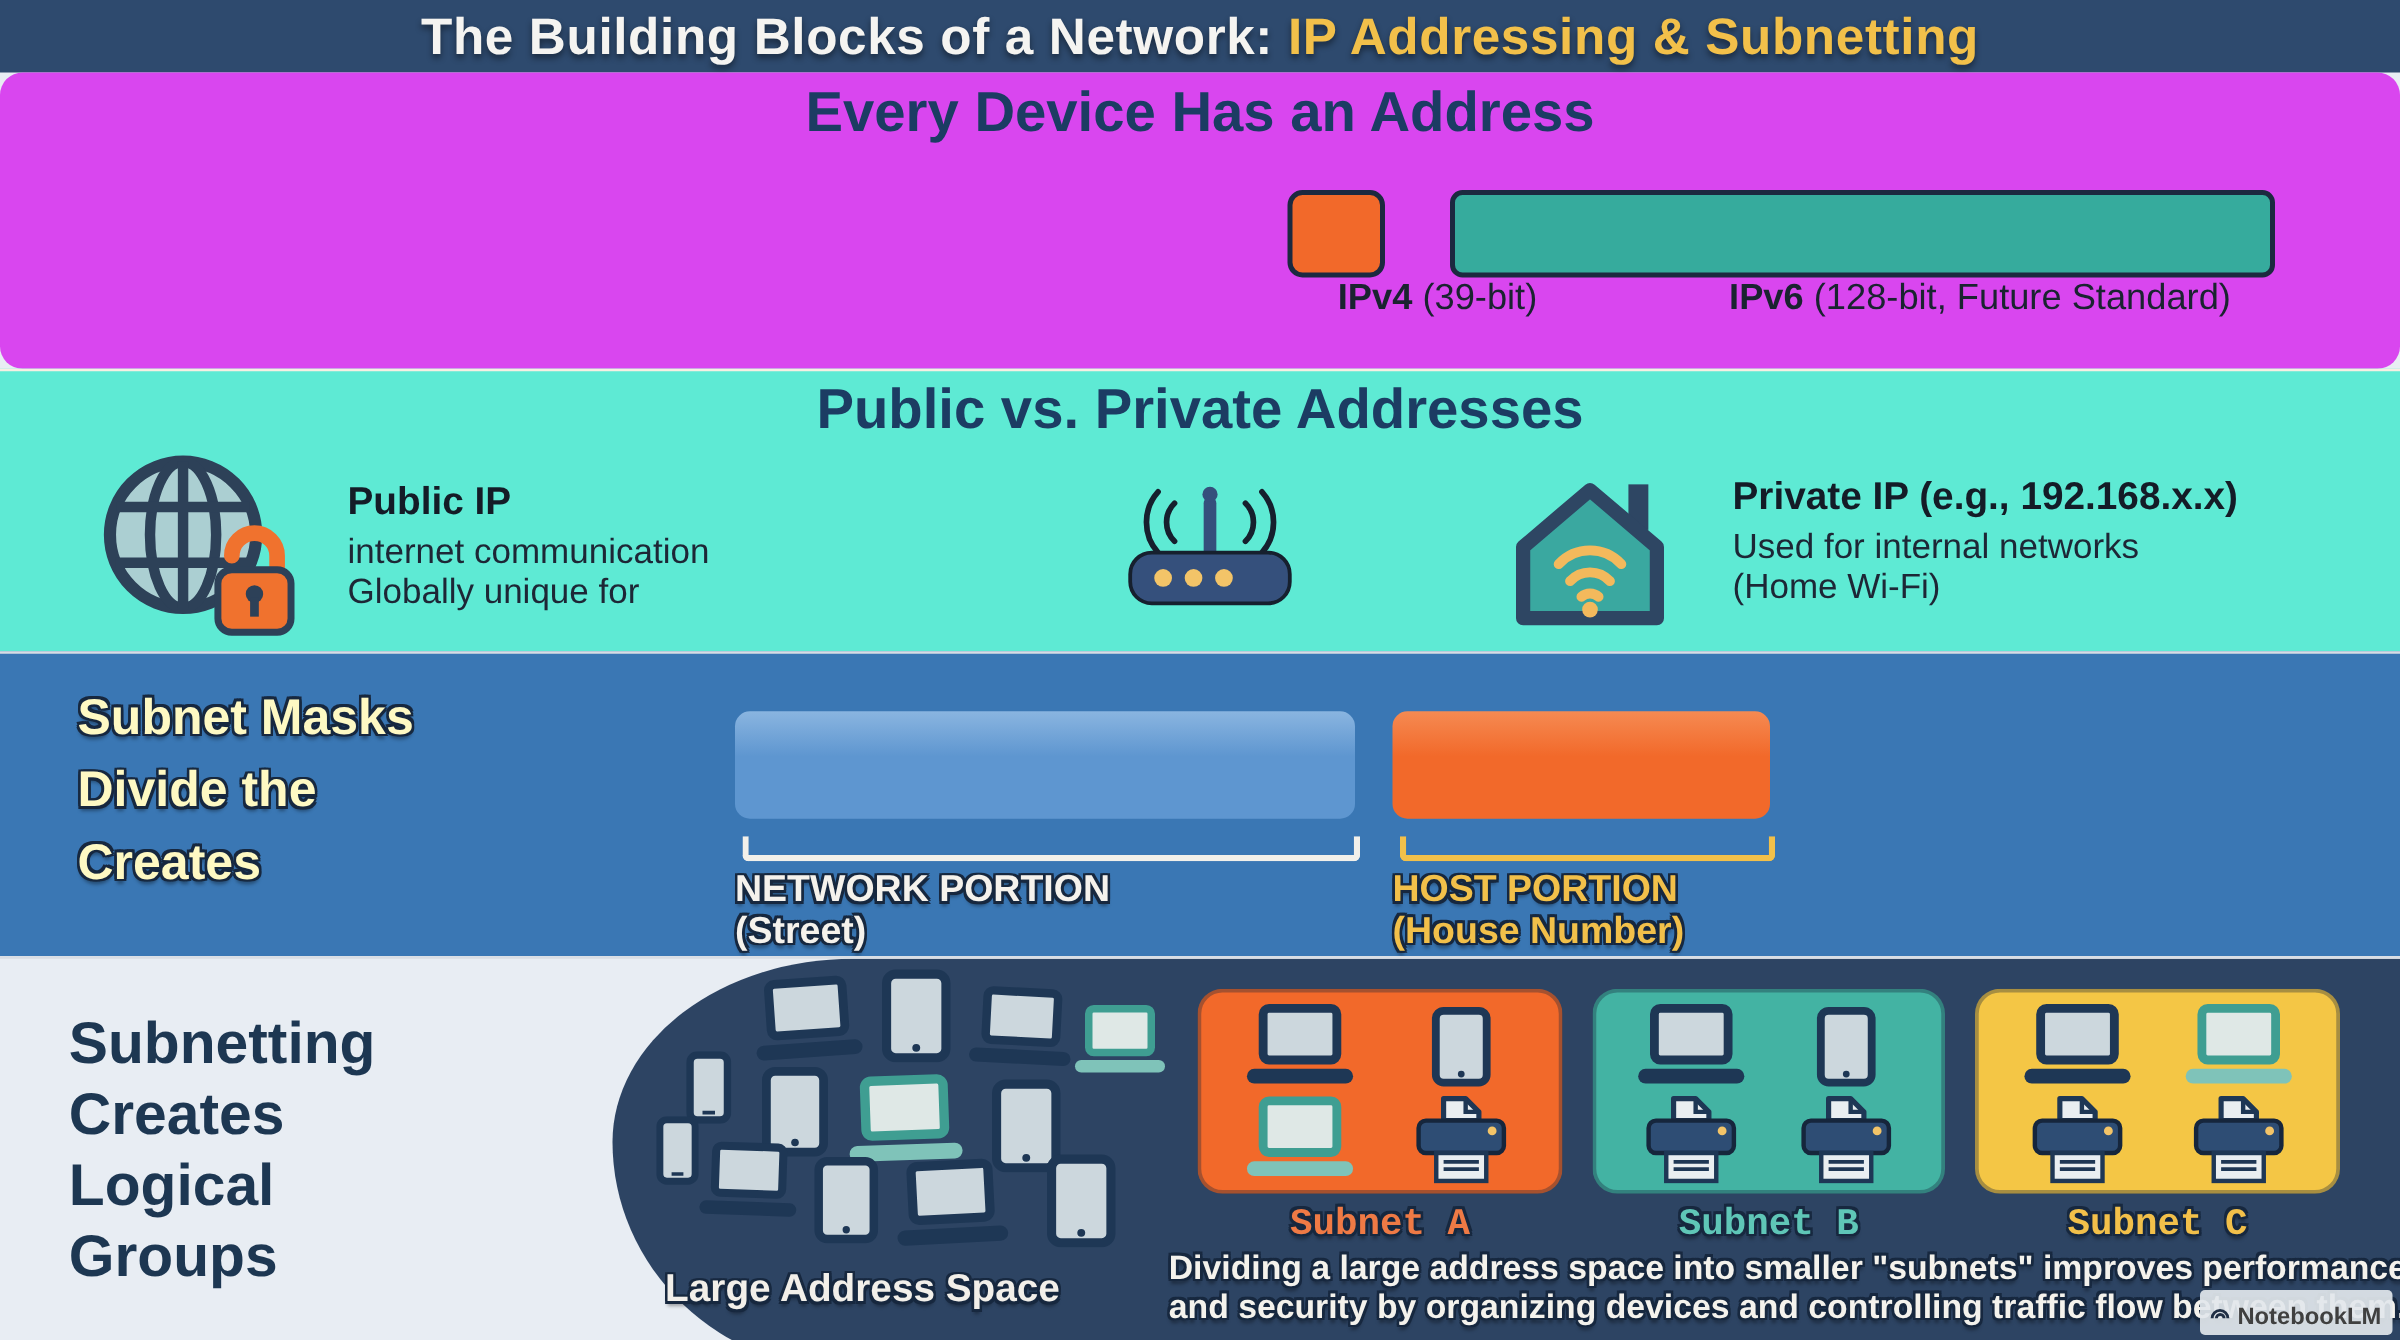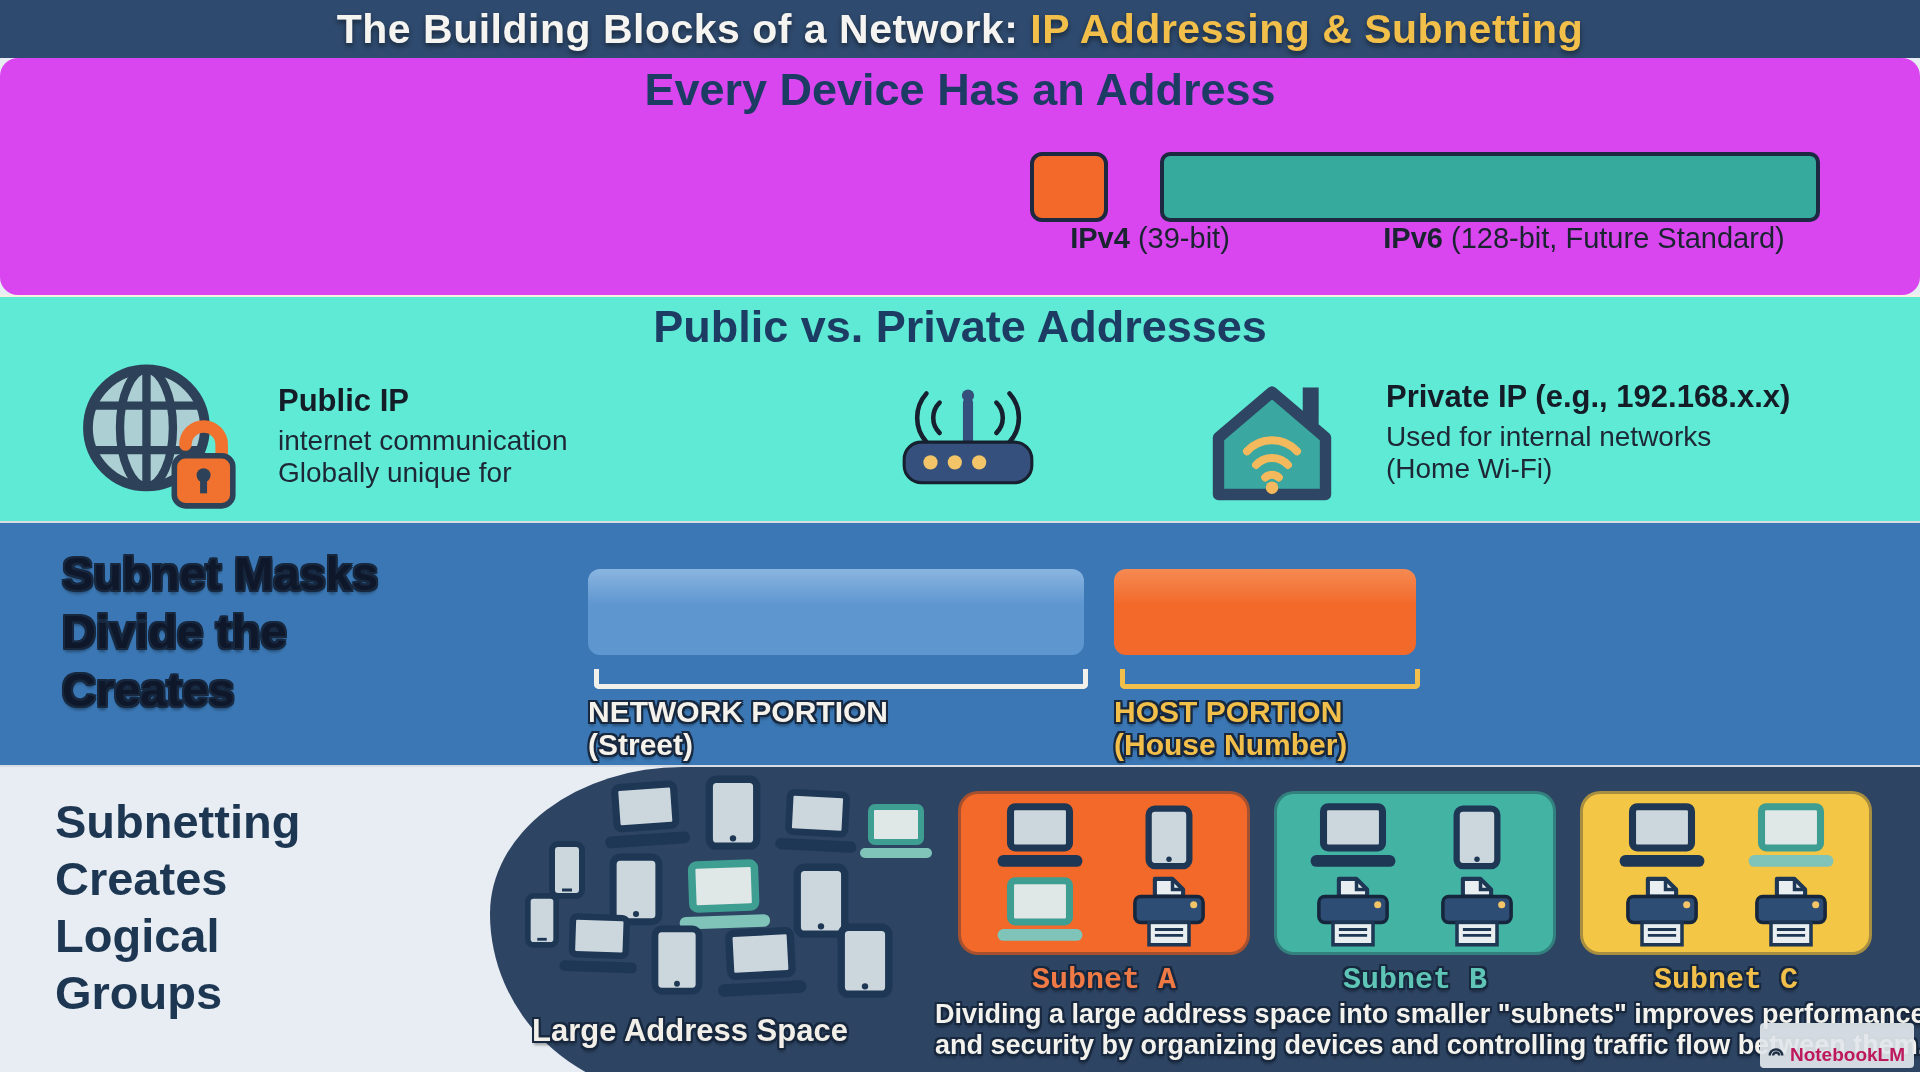--- a/index.html
+++ b/index.html
@@ -37,38 +37,38 @@
   .pp-text{position:absolute;white-space:nowrap;}
   .pp-title{font-size:31px;font-weight:700;color:#141c27;margin:0 0 6px 0;}
   .pp-line{font-size:28px;color:#1d2736;line-height:32px;}
   .public-text{left:278px;top:86px;}
   .private-text{left:1386px;top:82px;}
   .router-wrap{position:absolute;left:892px;top:80px;}
   .house-wrap{position:absolute;left:1198px;top:70px;}
 
   
   .sec3{position:relative;height:244px;background:#3a77b4;border-top:2px solid #d8dde4;box-sizing:border-box;}
-  .s3-title{position:absolute;left:62px;top:22px;font-size:47px;font-weight:700;
-            color:#0f172a;line-height:58px;}
+  .s3-title{position:absolute;left:62px;top:22px;font-size:40px;font-weight:700;
+            color:#fef9c3;line-height:58px;}
   .mask-rect{position:absolute;top:46px;height:86px;border-radius:12px;}
   .net-rect{left:588px;width:496px;background:linear-gradient(180deg,#8ab5e0 0%,#5e96d0 42%);}
   .host-rect{left:1114px;width:302px;background:linear-gradient(180deg,#f58a52 0%,#f2692a 42%);}
   .bracket{position:absolute;top:146px;height:15px;border-left:5px solid;border-right:5px solid;
            border-bottom:5px solid;border-radius:0 0 5px 5px;}
   .bracket-net{left:594px;width:484px;border-color:#f2f0ea;}
   .bracket-host{left:1120px;width:290px;border-color:#f2c04a;}
   .portion-label{position:absolute;top:172px;font-size:30px;font-weight:700;line-height:33px;}
   .net-label{left:588px;width:496px;color:#f5f2ec;}
   .host-label{left:1114px;width:302px;color:#f2c04a;}
 
   
   .sec4{position:relative;height:307px;background:#e8edf3;overflow:hidden;border-top:2px solid #d8dde4;box-sizing:border-box;}
   .blob{position:absolute;left:490px;top:0;width:1490px;height:330px;background:#2d4463;
         border-radius:210px 0 0 210px / 160px 0 0 200px;}
-  .s4-title{position:absolute;left:55px;top:26px;font-size:47px;font-weight:700;
+  .s4-title{position:absolute;left:55px;top:38px;font-size:47px;font-weight:700;
             color:#1d3752;line-height:57px;}
   .cluster{position:absolute;left:505px;top:8px;width:455px;height:235px;}
   .cluster-item{position:absolute;}
   .cluster-item svg{display:block;}
   .cluster-item:nth-child(1){left:95px;top:6px;transform:rotate(-4deg);}   .cluster-item:nth-child(1) svg{width:92px;}
   .cluster-item:nth-child(2){left:200px;top:0;}                            .cluster-item:nth-child(2) svg{width:56px;}
   .cluster-item:nth-child(3){left:268px;top:14px;transform:rotate(3deg);}  .cluster-item:nth-child(3) svg{width:88px;}
   .cluster-item:nth-child(4){left:44px;top:66px;}                          .cluster-item:nth-child(4) svg{width:36px;}
   .cluster-item:nth-child(5){left:104px;top:78px;}                         .cluster-item:nth-child(5) svg{width:54px;}
   .cluster-item:nth-child(6){left:170px;top:84px;transform:rotate(-2deg);} .cluster-item:nth-child(6) svg{width:98px;}
@@ -93,22 +93,22 @@
   .device.tablet svg{width:48px;}
   .device.printer svg{width:80px;}
   .subnet-label{position:absolute;top:196px;text-align:center;font-size:30px;font-weight:700;white-space:nowrap;font-family:Liberation Mono, monospace;}
   .sl0{left:958px;width:292px;}
   .sl1{left:1274px;width:282px;}
   .sl2{left:1580px;width:292px;}
   .caption{position:absolute;left:935px;top:232px;width:960px;text-align:center;
            font-size:27px;font-weight:700;color:#f4f2ec;line-height:31px;}
   .caption div{white-space:nowrap;}
   .watermark{position:absolute;right:6px;bottom:4px;display:flex;align-items:center;gap:5px;
-             background:rgba(226,231,235,.92);border-radius:4px;padding:20px 9px 2px 7px;
-             font-size:19px;font-weight:700;color:#be185d;}
+             background:rgba(226,231,235,.92);border-radius:4px;padding:10px 9px 2px 7px;
+             font-size:19px;font-weight:700;color:#404040;}
 </style>
 </head>
 <body>
 
 <div class="page">
 
   <header class="topbar">
     <h1><span>The Building Blocks of a Network: </span><span class="accent" style="color: rgb(242, 192, 74);">IP Addressing &amp; Subnetting</span></h1>
   </header>
 

